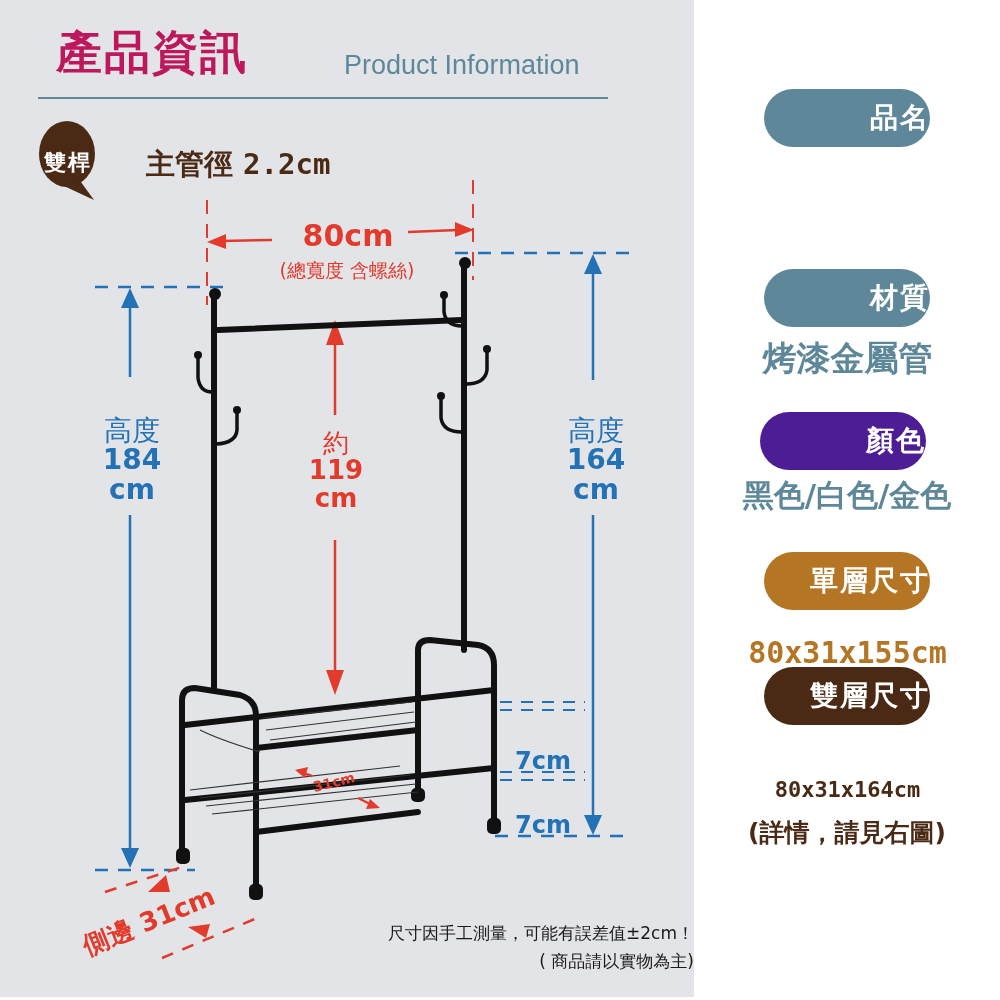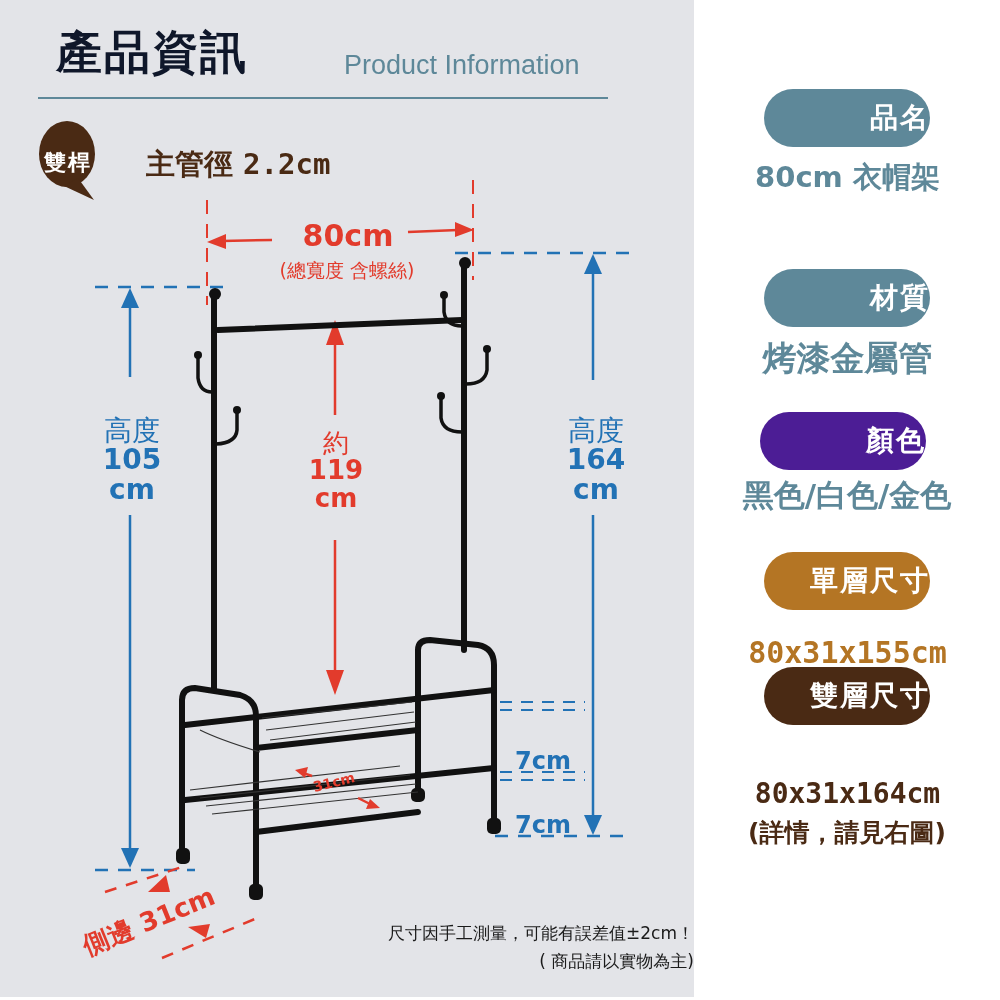--- a/index.html
+++ b/index.html
@@ -5,21 +5,21 @@
   * { box-sizing: border-box; margin: 0; padding: 0; }
   html, body { width: 1000px; height: 1000px; background: #ffffff; overflow: hidden; }
   body { position: relative; font-family: "DejaVu Sans", sans-serif; }
 
   .panel {
     position: absolute; left: 0; top: 0; width: 694px; height: 997px;
     background: #e3e4e8;
   }
   .title-zh {
     position: absolute; left: 56px; top: 22px;
-    font-size: 46px; font-weight: bold; color: #0f172a; letter-spacing: 2px;
+    font-size: 46px; font-weight: bold; color: #be185d; letter-spacing: 2px;
   }
   .title-en {
     position: absolute; left: 344px; top: 50px;
     font-size: 27px; color: #5e8899; font-family: "Liberation Sans", sans-serif;
   }
   .title-rule {
     position: absolute; left: 38px; top: 97px; width: 570px; height: 2px; background: #5e8899;
   }
   .bubble {
     position: absolute; left: 38px; top: 120px; width: 58px; height: 80px;
@@ -187,21 +187,21 @@
   </g>
 </svg>
 
 <div class="lbl red" style="left:278px; top:220px; width:140px; font-size:30px;">
   <span>80cm</span>
 </div>
 <div class="lbl red" style="left:262px; top:261px; width:170px; font-size:19px; font-weight:normal;">(總寬度 含螺絲)</div>
 
 <div class="lbl blue" style="left:92px; top:398px; width:80px; font-size:28px;">
   <div class="sub">高度</div>
-  <div>105</div>
+  <div>184</div>
   <div>cm</div>
 </div>
 
 <div class="lbl red" style="left:300px; top:430px; width:72px; font-size:26px;">
   <div class="sub">約</div>
   <div>119</div>
   <div>cm</div>
 </div>
 
 <div class="lbl blue" style="left:556px; top:398px; width:80px; font-size:28px;">
@@ -214,27 +214,26 @@
 <div class="lbl blue" style="left:508px; top:795px; width:70px; font-size:24px;">7cm</div>
 
 <div class="lbl red" style="left:304px; top:775px; width:60px; font-size:14px; transform:rotate(-14deg);">31cm</div>
 <div class="lbl red" style="left:64px; top:908px; width:170px; font-size:26px; transform:rotate(-22deg);">側邊 31cm</div>
 
 <div class="note" style="top:922px;">尺寸因手工測量，可能有誤差值±2cm！</div>
 <div class="note" style="top:950px;">( 商品請以實物為主)</div>
 
 <div class="pill" style="left:764px; top:89px; width:166px; background:#5e8899;">品名</div>
 <div class="val" style="left:735px; top:160px; width:225px; font-size:29px; color:#5e8899;">
-  <div>80cm  衣帽架</div>
 </div>
 
 <div class="pill" style="left:764px; top:269px; width:166px; background:#5e8899;">材質</div>
 <div class="val" style="left:735px; top:338px; width:225px; font-size:34px; color:#5e8899;">烤漆金屬管</div>
 
 <div class="pill" style="left:760px; top:412px; width:166px; background:#4c1d95;">顏色</div>
 <div class="val" style="left:722px; top:477px; width:250px; font-size:31px; color:#5e8899;">黑色/白色/金色</div>
 
 <div class="pill" style="left:764px; top:552px; width:166px; background:#b47524;">單層尺寸</div>
 <div class="val mono" style="left:725px; top:620px; width:245px; font-size:30px; color:#b47524;">80x31x155cm</div>
 
 <div class="pill" style="left:764px; top:667px; width:166px; background:#4a2a14;">雙層尺寸</div>
-<div class="val mono" style="left:725px; top:762px; width:245px; font-size:28px; color:#4a2a14;">80x31x164cm</div>
+<div class="val mono" style="left:725px; top:762px; width:245px; font-size:22px; color:#4a2a14;">80x31x164cm</div>
 <div class="val" style="left:722px; top:818px; width:250px; font-size:25px; color:#4a2a14;">(詳情，請見右圖)</div>
 
 </body></html>

